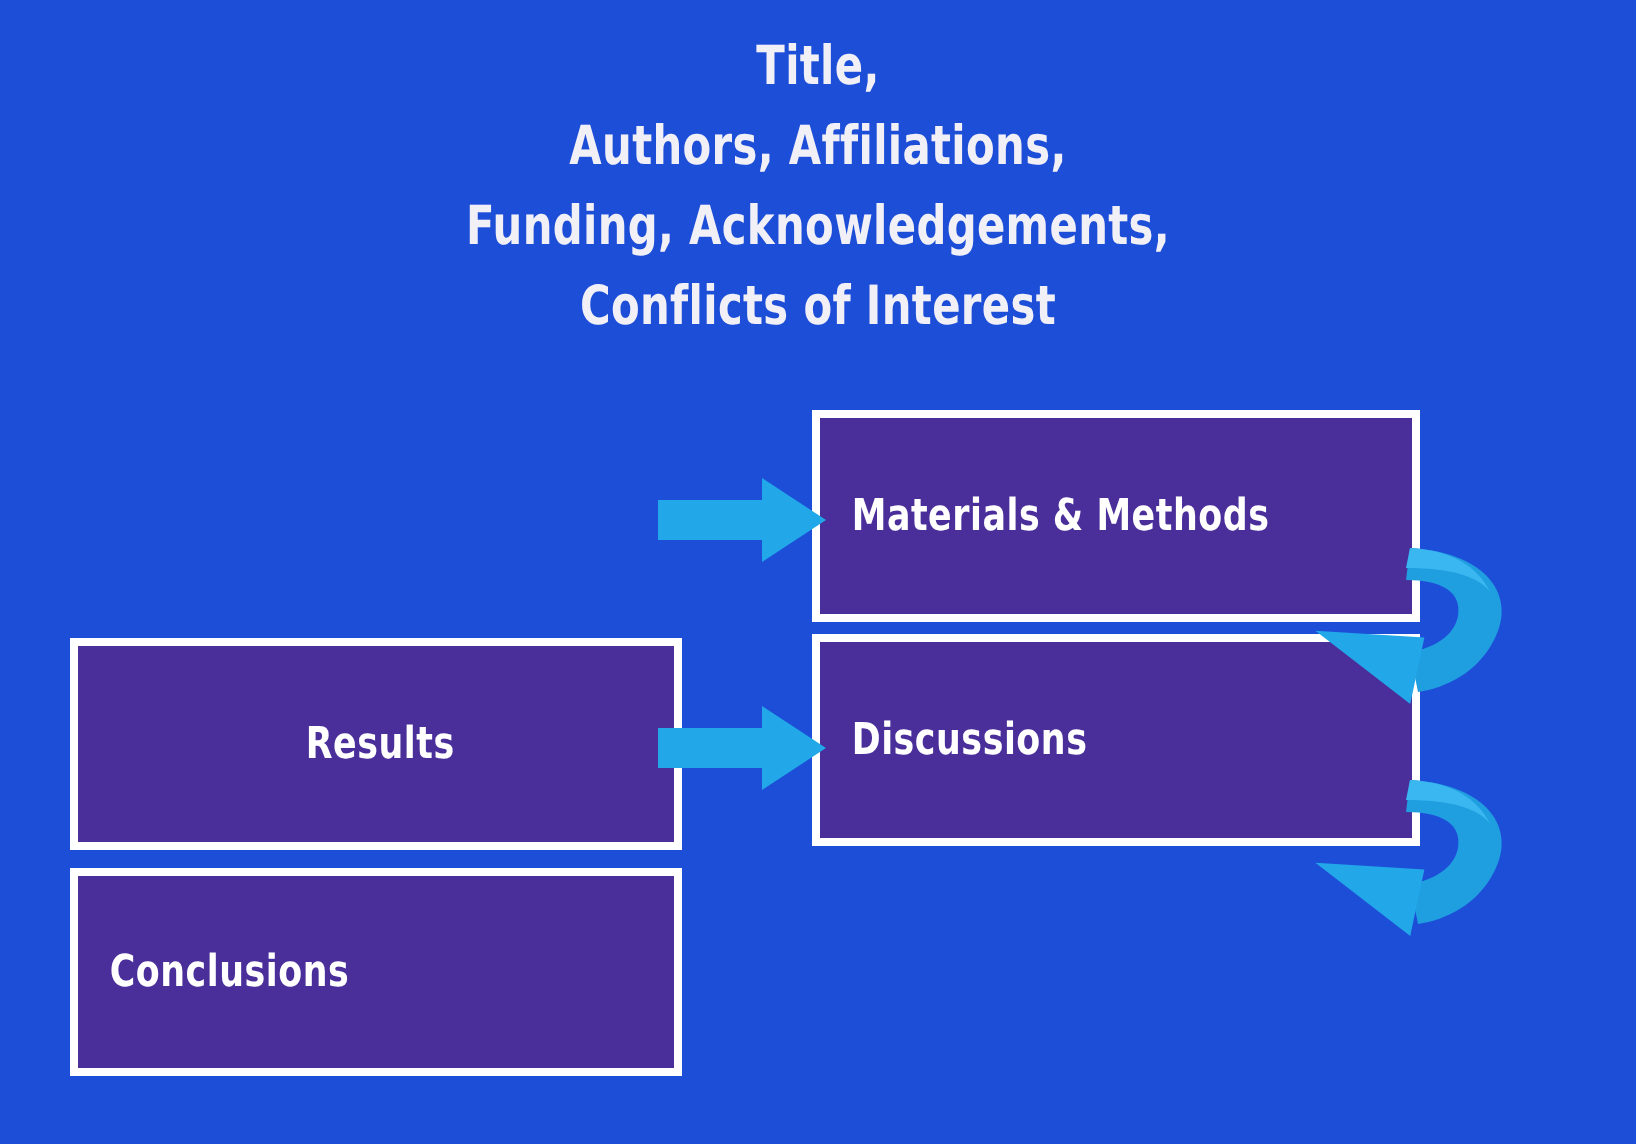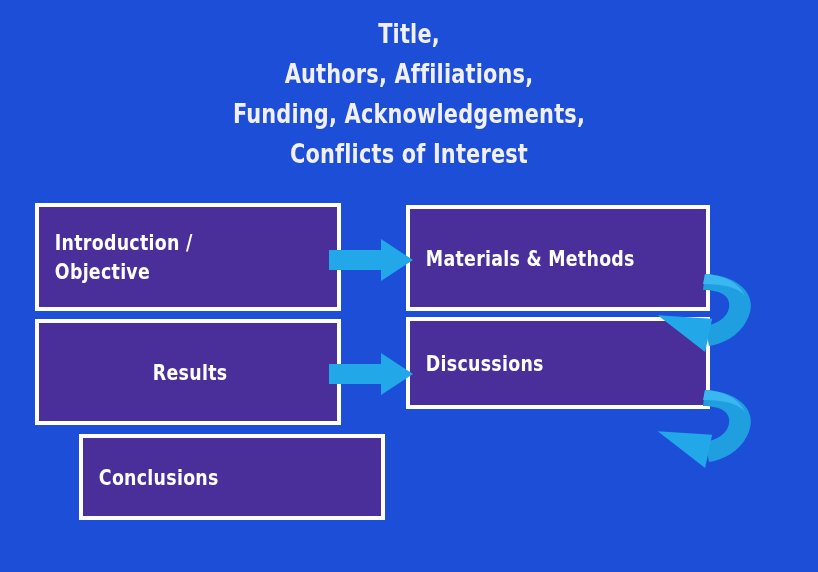--- a/index.html
+++ b/index.html
@@ -53,22 +53,22 @@
     letter-spacing: 0.3px;
     padding-left: 18px;
     transform: scaleX(0.88);
     transform-origin: left center;
     white-space: pre-line;
   }
 
   #box-intro       { left: 35px;  top: 203px; width: 306px; height: 108px; }
   #box-materials   { left: 406px; top: 205px; width: 304px; height: 106px; align-items: center; }
   #box-results     { left: 35px;  top: 319px; width: 306px; height: 106px; justify-content: center; }
-  #box-discussions { left: 406px; top: 317px; width: 304px; height: 92px; }
-  #box-conclusions { left: 35px;  top: 434px; width: 306px; height: 86px; margin-left: 44px; }
+  #box-discussions { left: 406px; top: 317px; width: 304px; height: 106px; }
+  #box-conclusions { left: 35px;  top: 434px; width: 306px; height: 104px; }
 
   
   .arrow-straight {
     position: absolute;
     pointer-events: none;
   }
   .arrow-curved {
     position: absolute;
     pointer-events: none;
   }
@@ -82,24 +82,20 @@
 
 <div id="canvas">
 
   <div id="header">
     <span class="hline">Title,</span>
     <span class="hline">Authors, Affiliations,</span>
     <span class="hline">Funding, Acknowledgements,</span>
     <span class="hline">Conflicts of Interest</span>
   </div>
 
-  <div class="flowbox" id="box-intro">
-    <span class="label">Introduction /
-Objective</span>
-  </div>
 
   <div class="flowbox" id="box-materials">
     <span class="label">Materials &amp; Methods</span>
   </div>
 
   <div class="flowbox" id="box-results">
     <span class="label">Results</span>
   </div>
 
   <div class="flowbox" id="box-discussions">

